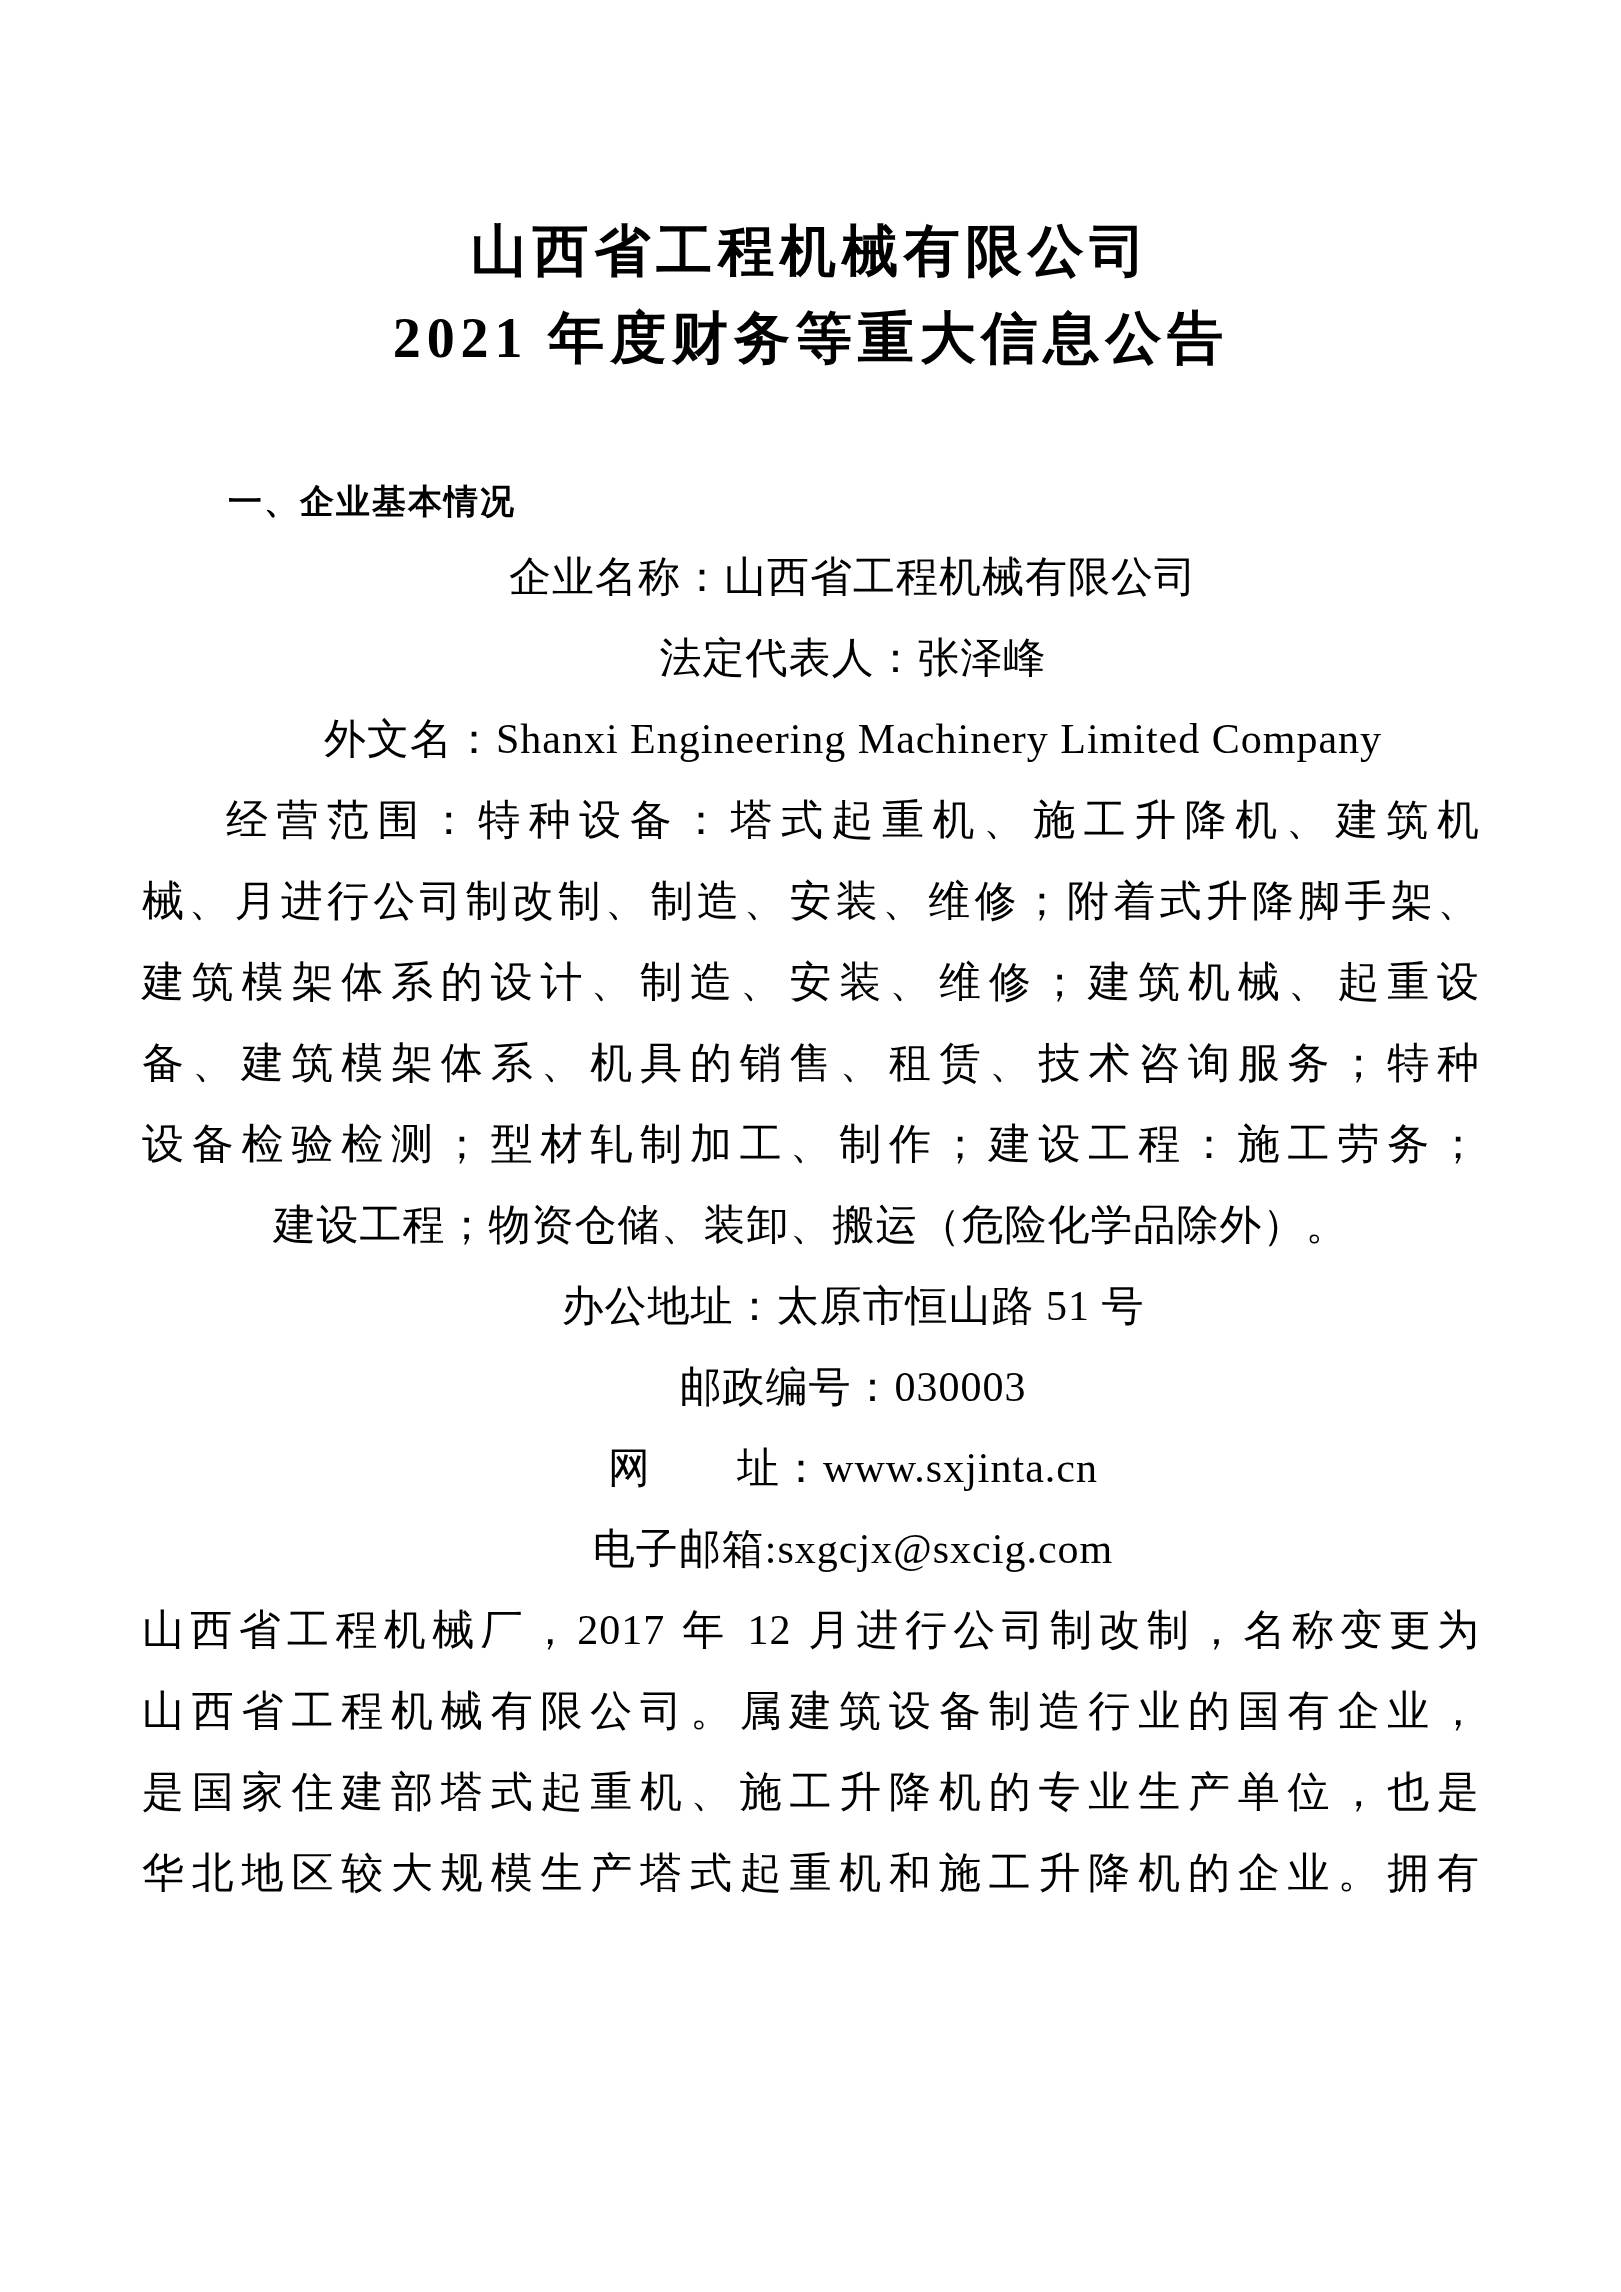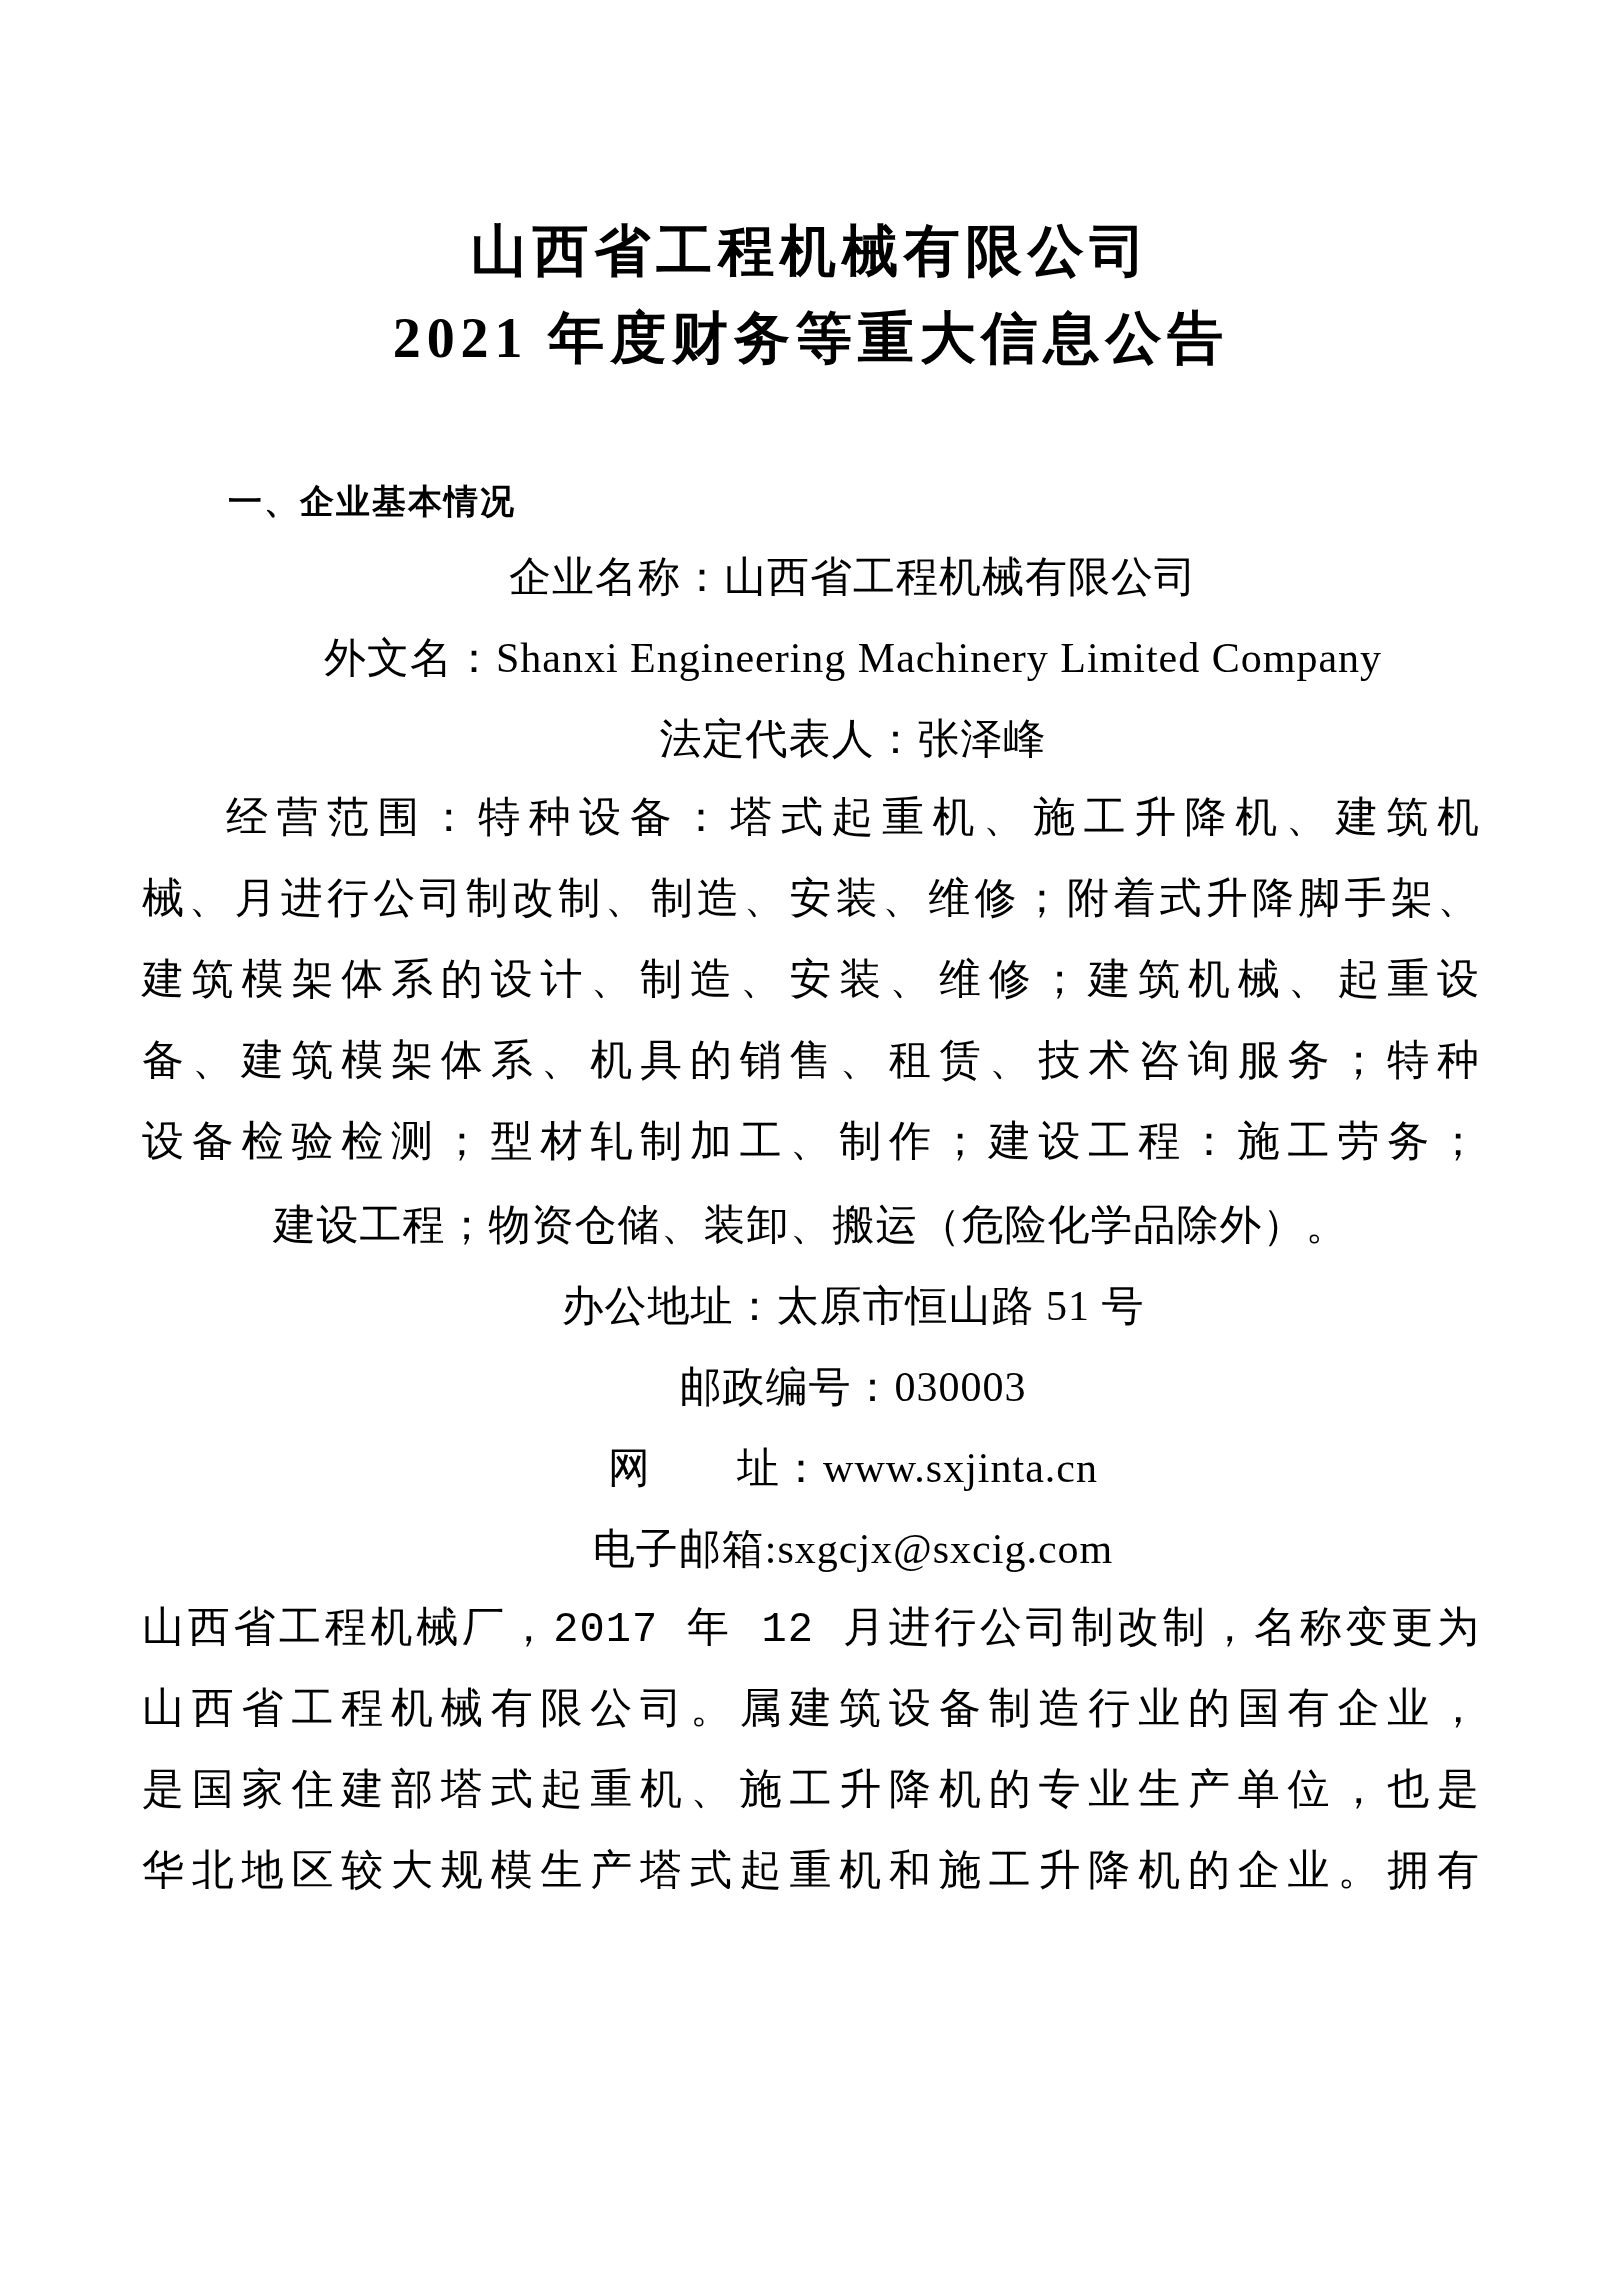--- a/index.html
+++ b/index.html
@@ -42,38 +42,37 @@
     line-height: 81px;
     letter-spacing: 1px;
     text-align: center;
   }
   .line.indent {
     padding-left: 84px;
   }
   .line.full {
     text-align: justify;
     text-align-last: justify;
-    font-family: Liberation Mono, monospace;
   }
 </style>
 </head>
 <body>
 
 <div class="page" style="color: rgb(0, 0, 0); background: rgb(255, 255, 255);">
   <header class="doc-title">
     <div>山西省工程机械有限公司</div>
     <div>2021 年度财务等重大信息公告</div>
   </header>
 
   <h2 class="section-heading">一、企业基本情况</h2>
 
   <div class="body-lines" id="body-lines">
       <div class="line indent">企业名称：山西省工程机械有限公司</div>
+      <div class="line indent">法定代表人：张泽峰</div>
       <div class="line indent">外文名：Shanxi Engineering Machinery Limited Company</div>
-      <div class="line indent">法定代表人：张泽峰</div>
       <div class="line indent full">经营范围：特种设备：塔式起重机、施工升降机、建筑机</div>
       <div class="line full">械、月进行公司制改制、制造、安装、维修；附着式升降脚手架、</div>
       <div class="line full">建筑模架体系的设计、制造、安装、维修；建筑机械、起重设</div>
       <div class="line full">备、建筑模架体系、机具的销售、租赁、技术咨询服务；特种</div>
       <div class="line full">设备检验检测；型材轧制加工、制作；建设工程：施工劳务；</div>
       <div class="line">建设工程；物资仓储、装卸、搬运（危险化学品除外）。</div>
       <div class="line indent">办公地址：太原市恒山路 51 号</div>
       <div class="line indent">邮政编号：030003</div>
       <div class="line indent">网　　址：www.sxjinta.cn</div>
       <div class="line indent">电子邮箱:sxgcjx@sxcig.com</div>

